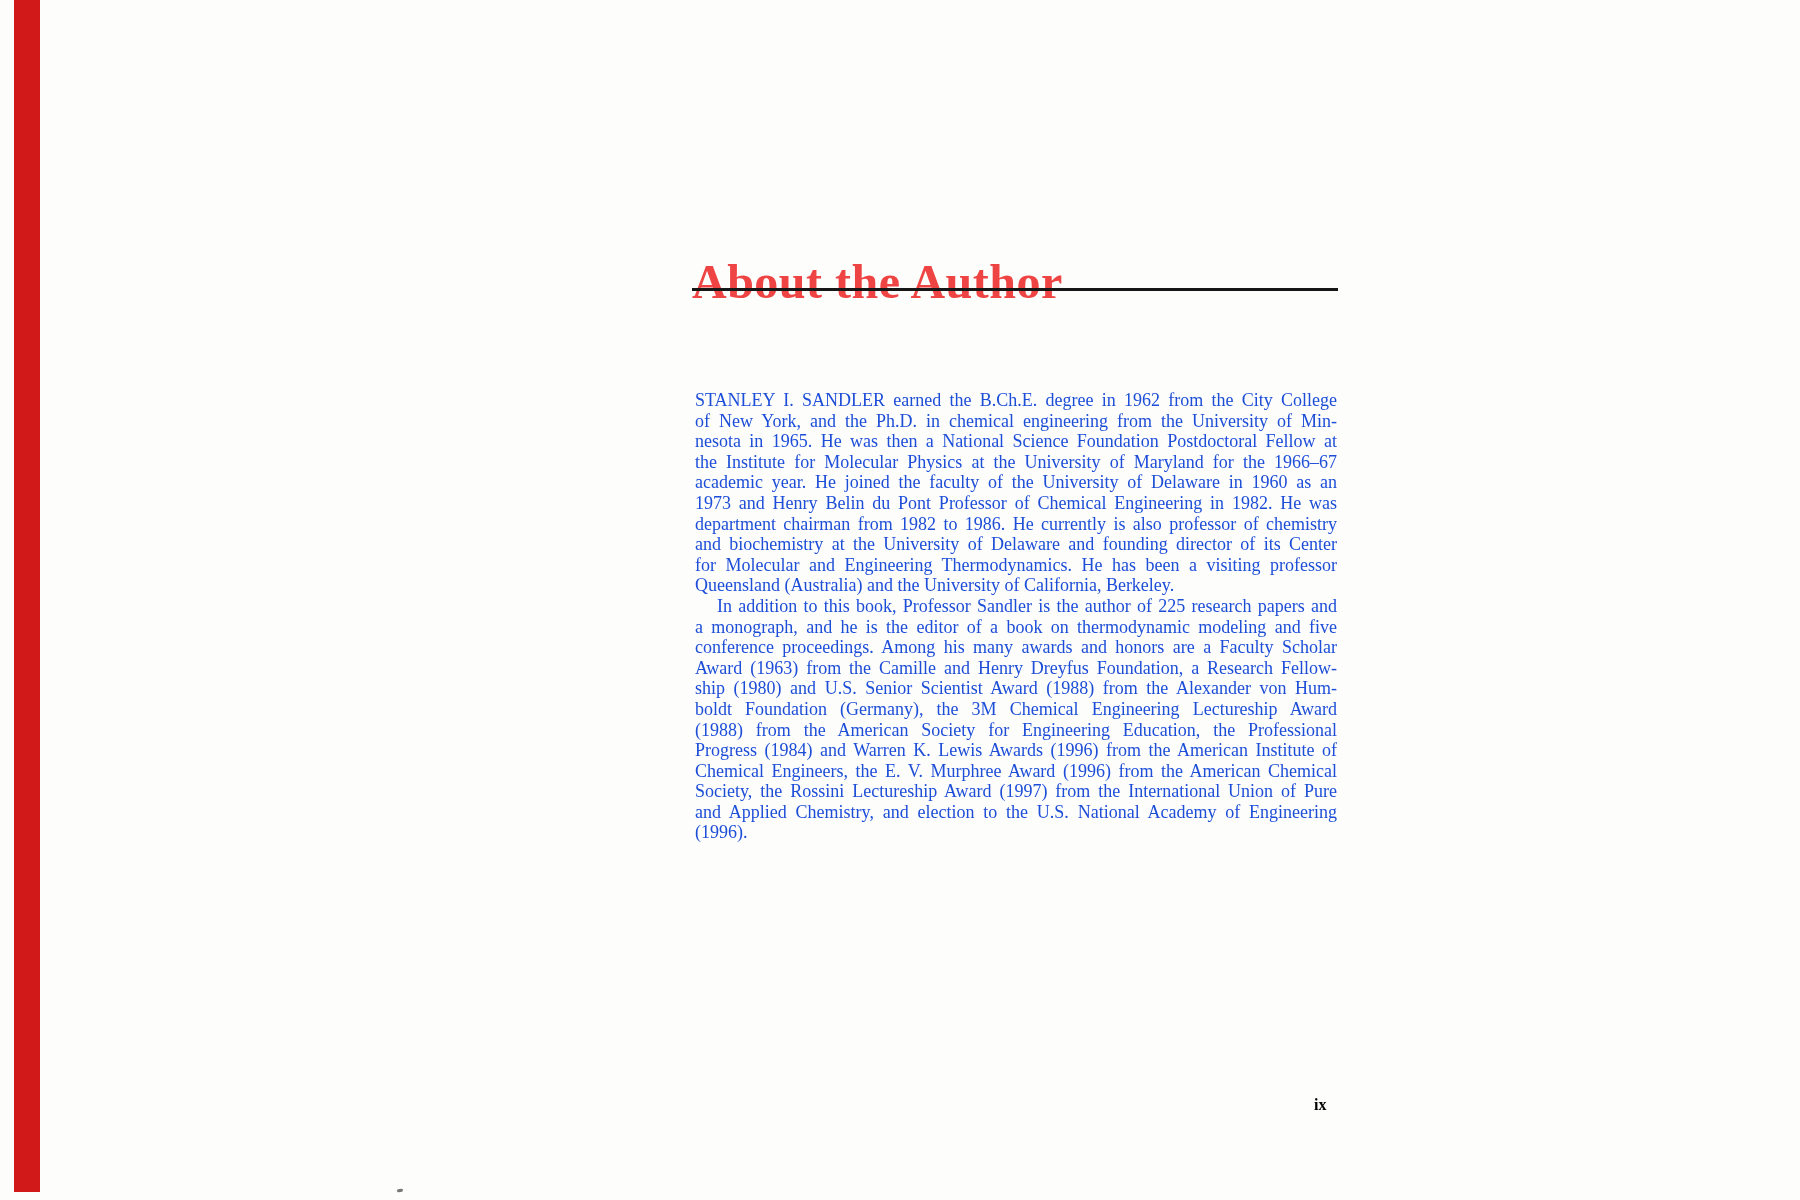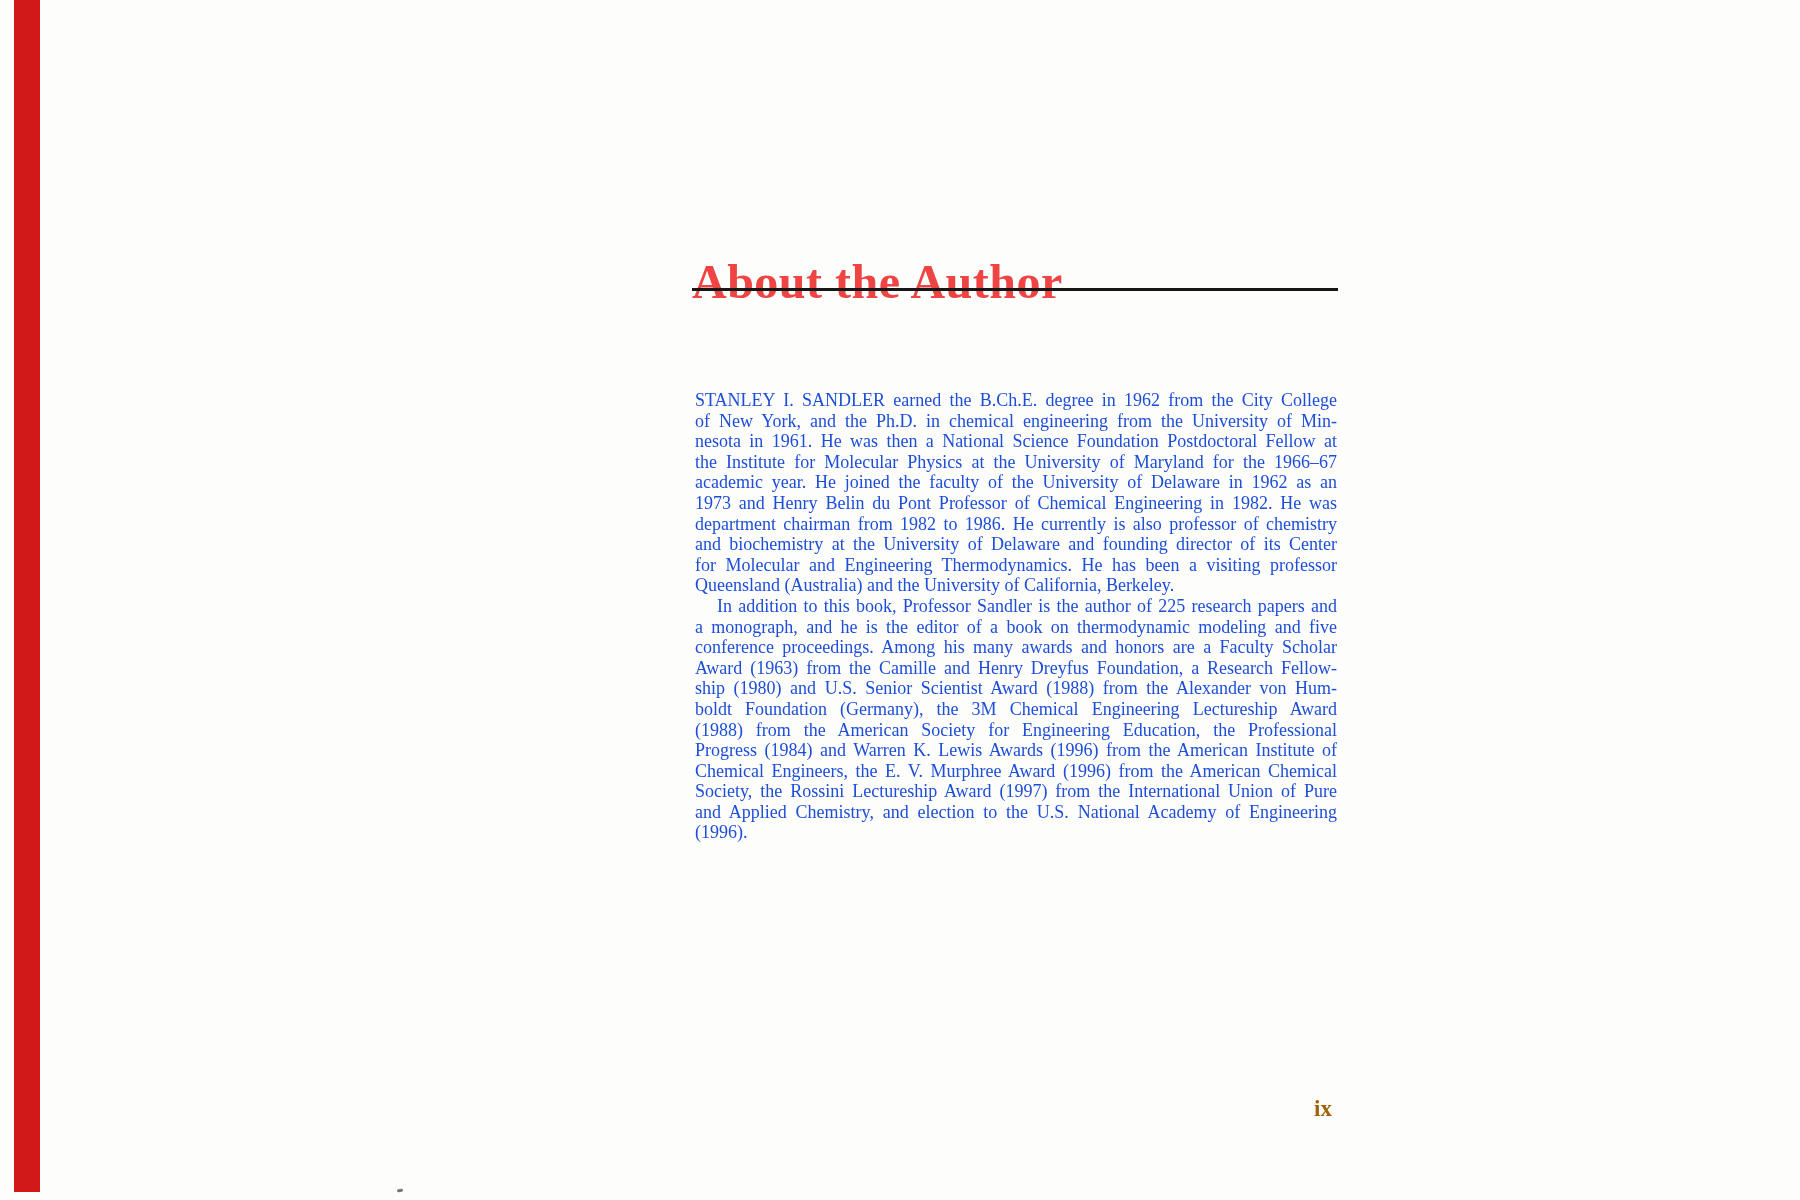--- a/index.html
+++ b/index.html
@@ -65,23 +65,23 @@
     text-align: right;
     text-align-last: left;
   }
   .line.indent {
     padding-left: 22px;
   }
   .page-num {
     position: absolute;
     left: 1314px;
     top: 1096px;
-    font-size: 23px;
+    font-size: 16px;
     font-weight: bold;
-    color: #a16207;
+    color: #000000;
   }
   .scan-speck {
     position: absolute;
     left: 397px;
     top: 1189px;
     width: 6px;
     height: 3px;
     border-radius: 2px;
     background: #777;
     transform: rotate(-12deg);
@@ -94,23 +94,23 @@
 
   <div class="binding-strip"></div>
 
   <h1 class="page-title">About the Author</h1>
 
   <div class="title-rule"></div>
 
   <div class="body-text" id="paras">
       <div class="line">STANLEY I. SANDLER earned the B.Ch.E. degree in 1962 from the City College</div>
       <div class="line">of New York, and the Ph.D. in chemical engineering from the University of Min-</div>
-      <div class="line">nesota in 1961. He was then a National Science Foundation Postdoctoral Fellow at</div>
+      <div class="line">nesota in 1965. He was then a National Science Foundation Postdoctoral Fellow at</div>
       <div class="line">the Institute for Molecular Physics at the University of Maryland for the 1966–67</div>
-      <div class="line">academic year. He joined the faculty of the University of Delaware in 1962 as an</div>
+      <div class="line">academic year. He joined the faculty of the University of Delaware in 1960 as an</div>
       <div class="line">1973 and Henry Belin du Pont Professor of Chemical Engineering in 1982. He was</div>
       <div class="line">department chairman from 1982 to 1986. He currently is also professor of chemistry</div>
       <div class="line">and biochemistry at the University of Delaware and founding director of its Center</div>
       <div class="line">for Molecular and Engineering Thermodynamics. He has been a visiting professor</div>
       <div class="line last">Queensland (Australia) and the University of California, Berkeley.</div>
       <div class="line indent">In addition to this book, Professor Sandler is the author of 225 research papers and</div>
       <div class="line">a monograph, and he is the editor of a book on thermodynamic modeling and five</div>
       <div class="line">conference proceedings. Among his many awards and honors are a Faculty Scholar</div>
       <div class="line">Award (1963) from the Camille and Henry Dreyfus Foundation, a Research Fellow-</div>
       <div class="line">ship (1980) and U.S. Senior Scientist Award (1988) from the Alexander von Hum-</div>

